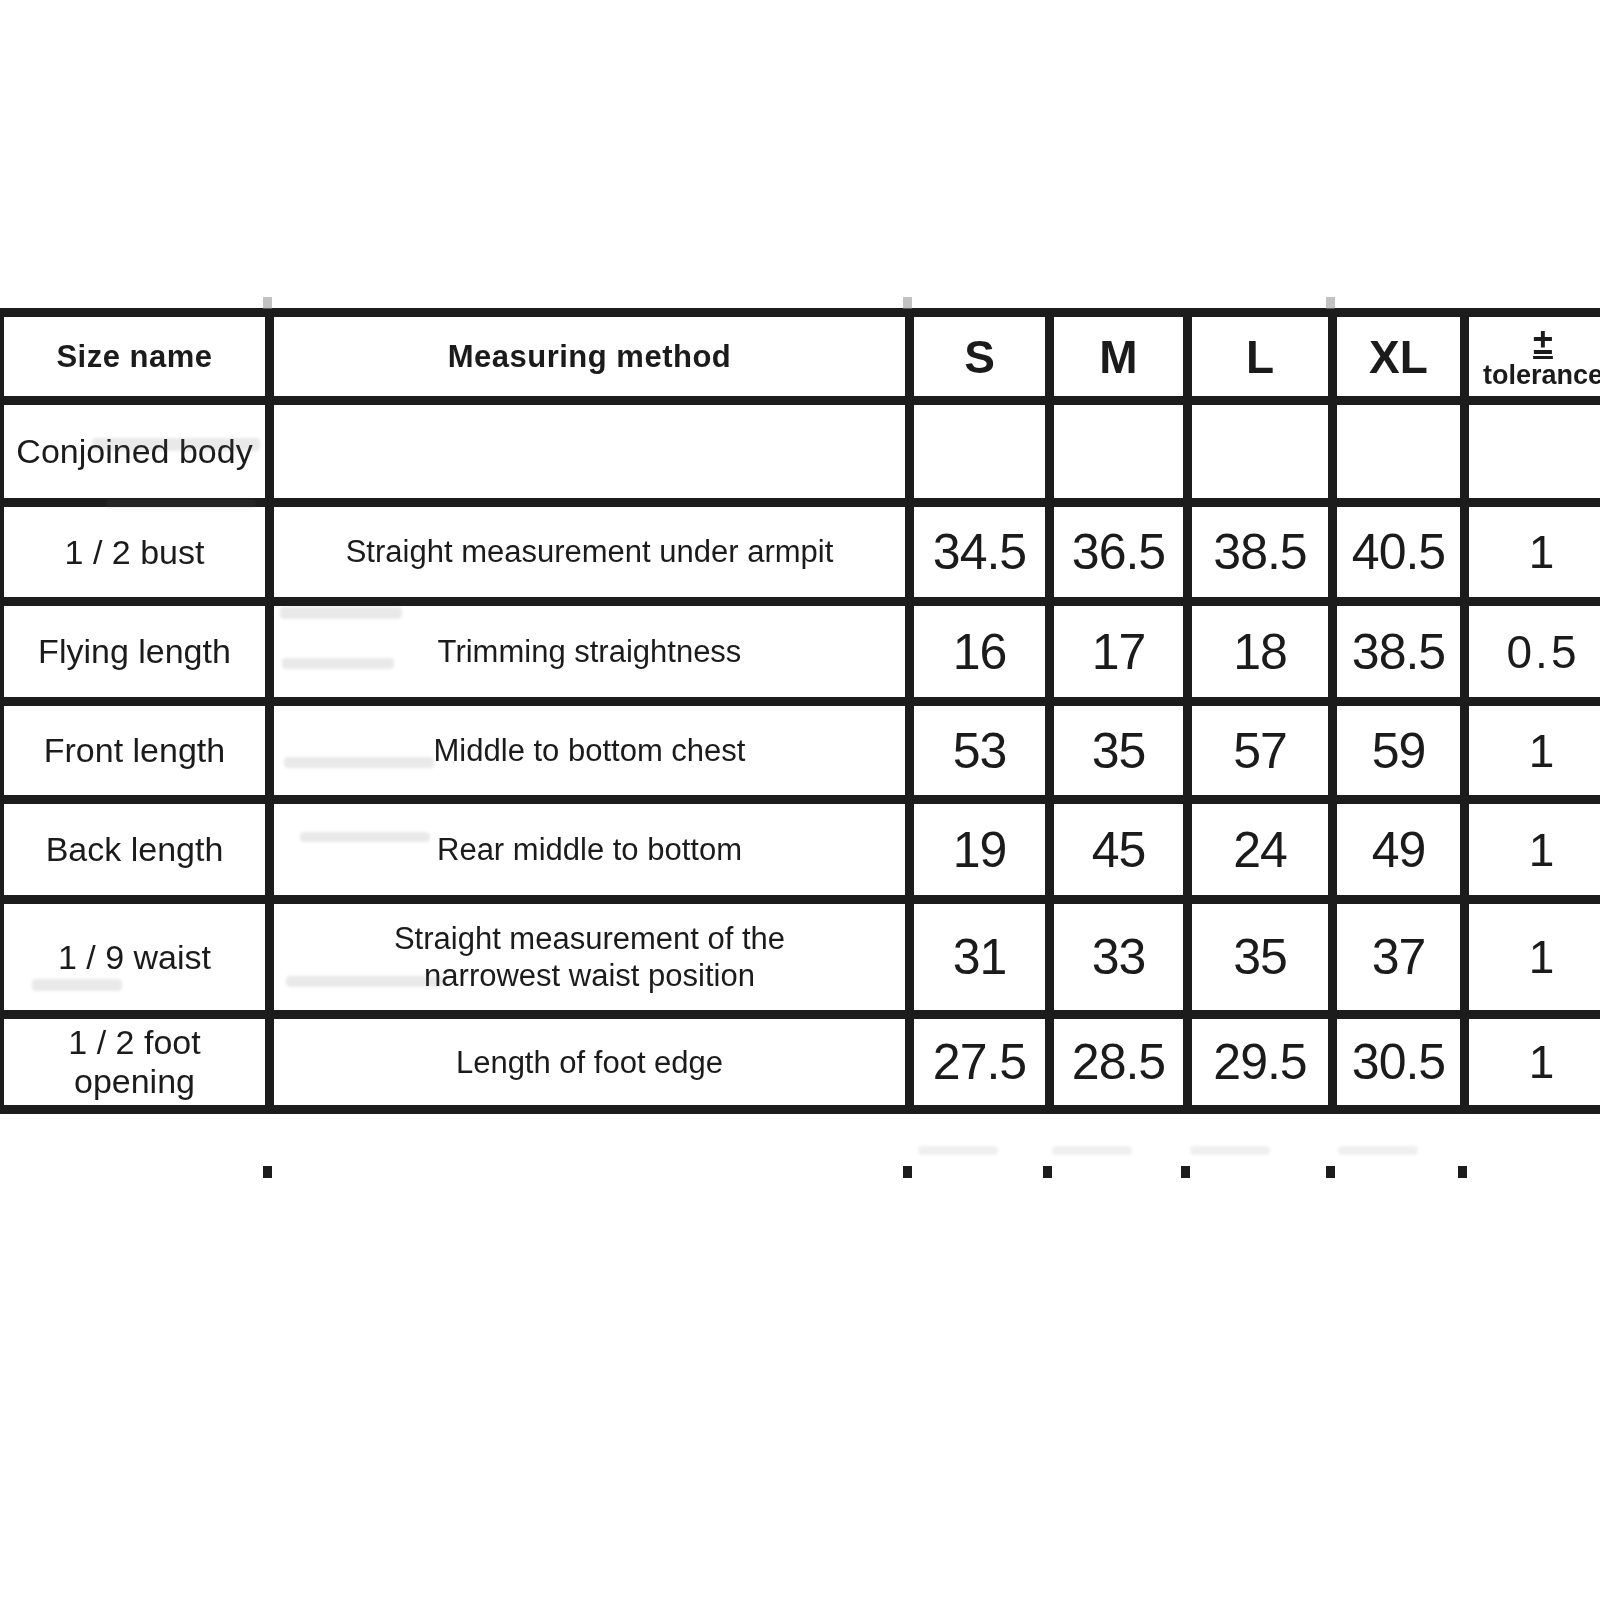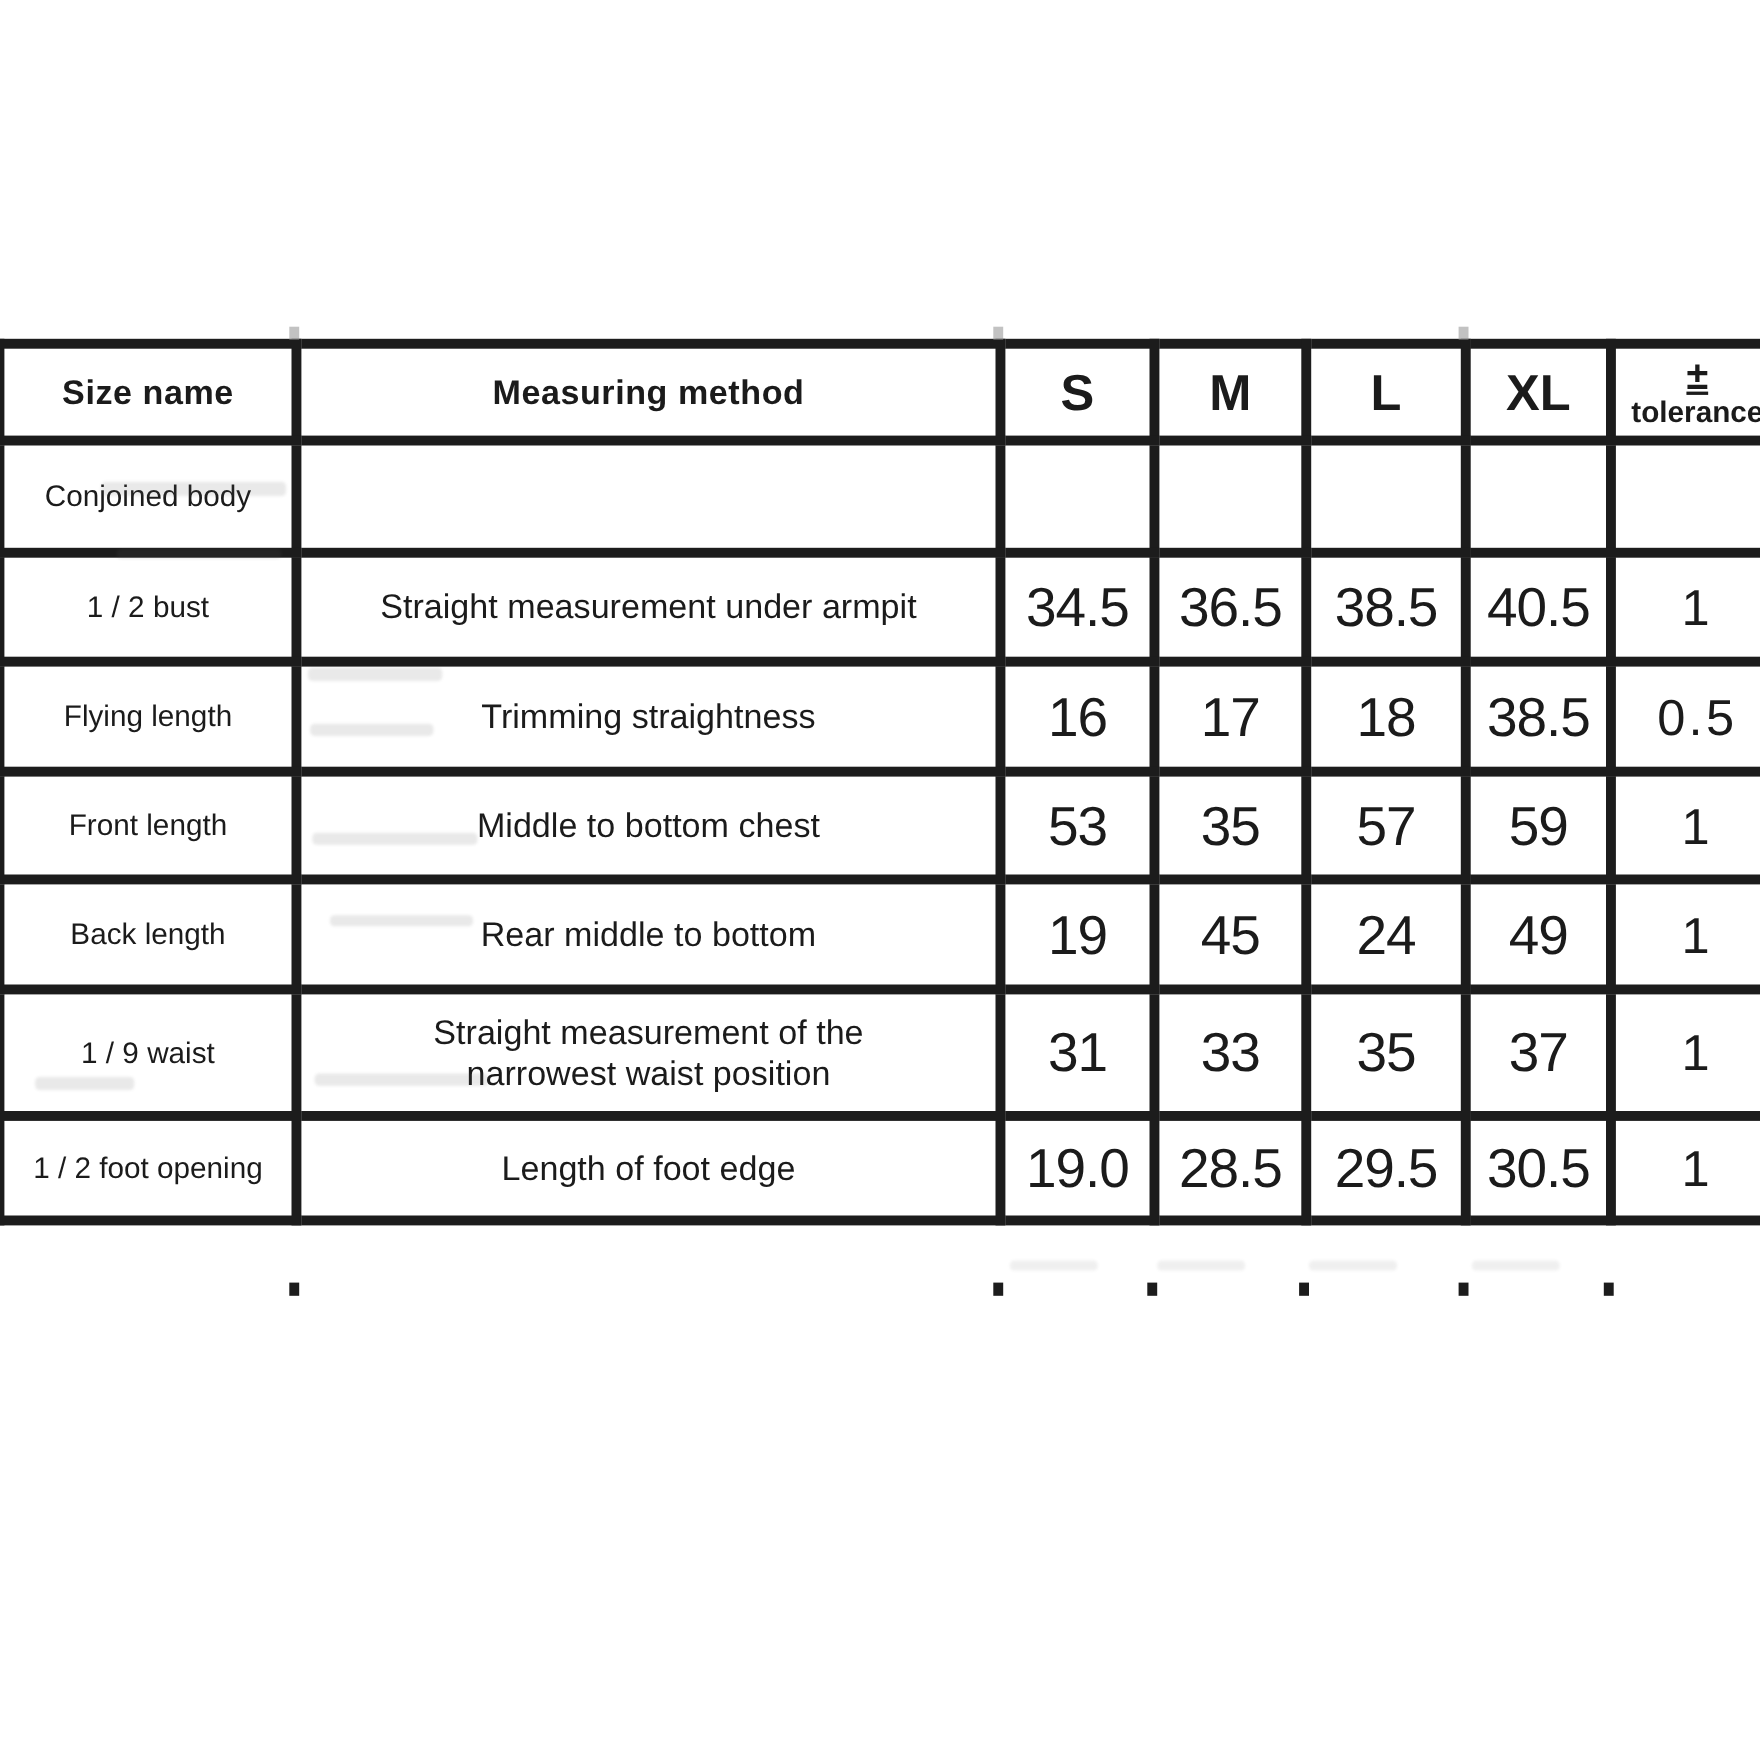--- a/index.html
+++ b/index.html
@@ -27,21 +27,21 @@
     background: #ffffff;
     text-align: center;
     vertical-align: middle;
     padding: 0;
     overflow: visible;
   }
 
   
   .hdr-label   { font-size: 31px; letter-spacing: 0.5px; }
   .hdr-size    { font-size: 46px; letter-spacing: 0; }
-  .row-label   { font-size: 27px; }
+  .row-label   { font-size: 34px; }
   .method-text { font-size: 31px; line-height: 1.2; }
   .method-narrow { display: block; max-width: 450px; margin: 16px auto; }
   .num         { font-size: 50px; letter-spacing: -1px; margin-top: 44px; }
   .tol-num     { font-size: 46px; letter-spacing: 3px; }
   .pm-symbol   { display: block; font-size: 36px; line-height: 1.0; text-decoration: underline; margin-top: 2px; }
   .tol-word    { display: block; font-size: 27px; line-height: 1.15; }
 
   
   tr.r-head { height: 88px; }
   tr.r-0 { height: 102px; }
@@ -152,21 +152,21 @@
           </td>
         <td><span class="num">31</span></td>
         <td><span class="num">33</span></td>
         <td><span class="num">35</span></td>
         <td><span class="num">37</span></td>
         <td><span class="tol-num">1</span></td>
       </tr>
       <tr class="r-6">
         <td><span class="row-label">1 / 2 foot opening</span></td>
         <td><span class="method-text">Length of foot edge</span></td>
-        <td><span class="num">19.0</span></td>
+        <td><span class="num">27.5</span></td>
         <td><span class="num">28.5</span></td>
         <td><span class="num">29.5</span></td>
         <td><span class="num">30.5</span></td>
         <td><span class="tol-num">1</span></td>
       </tr>
     </tbody>
   </table>
 
   <div class="stub top" style="left:263px;"></div>
   <div class="stub top" style="left:903px;"></div>

